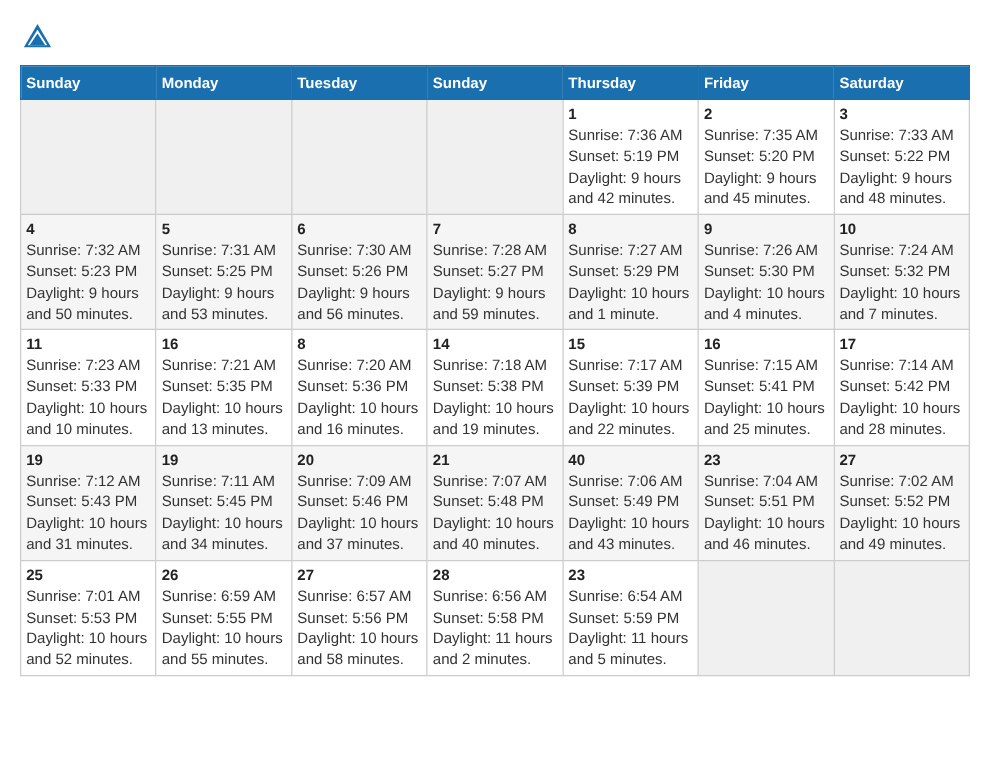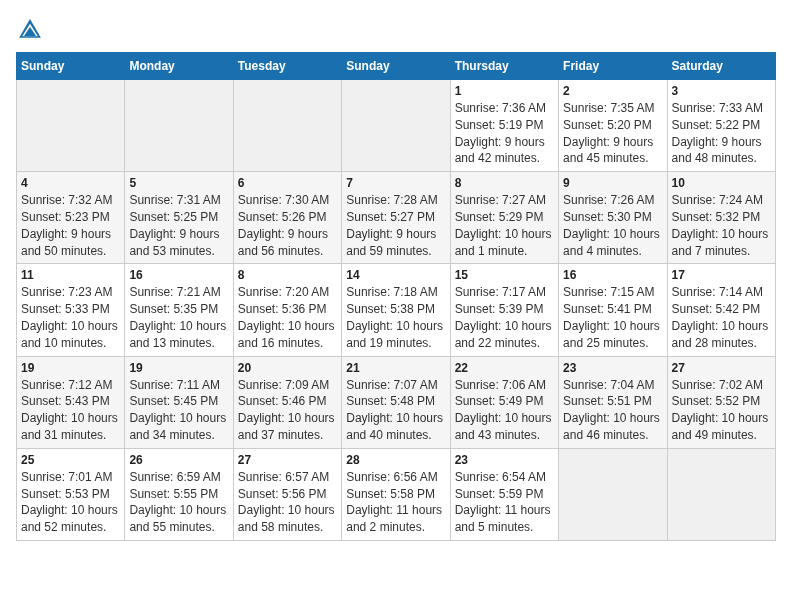--- a/index.html
+++ b/index.html
@@ -215,21 +215,21 @@
         </td>
         <td>
           <div class="day-number">20</div>
           <div class="day-info">Sunrise: 7:09 AM<br>Sunset: 5:46 PM<br>Daylight: 10 hours<br>and 37 minutes.</div>
         </td>
         <td>
           <div class="day-number">21</div>
           <div class="day-info">Sunrise: 7:07 AM<br>Sunset: 5:48 PM<br>Daylight: 10 hours<br>and 40 minutes.</div>
         </td>
         <td>
-          <div class="day-number">22</div>
+          <div class="day-number">40</div>
           <div class="day-info">Sunrise: 7:06 AM<br>Sunset: 5:49 PM<br>Daylight: 10 hours<br>and 43 minutes.</div>
         </td>
         <td>
           <div class="day-number">23</div>
           <div class="day-info">Sunrise: 7:04 AM<br>Sunset: 5:51 PM<br>Daylight: 10 hours<br>and 46 minutes.</div>
         </td>
         <td>
           <div class="day-number">27</div>
           <div class="day-info">Sunrise: 7:02 AM<br>Sunset: 5:52 PM<br>Daylight: 10 hours<br>and 49 minutes.</div>
         </td>

